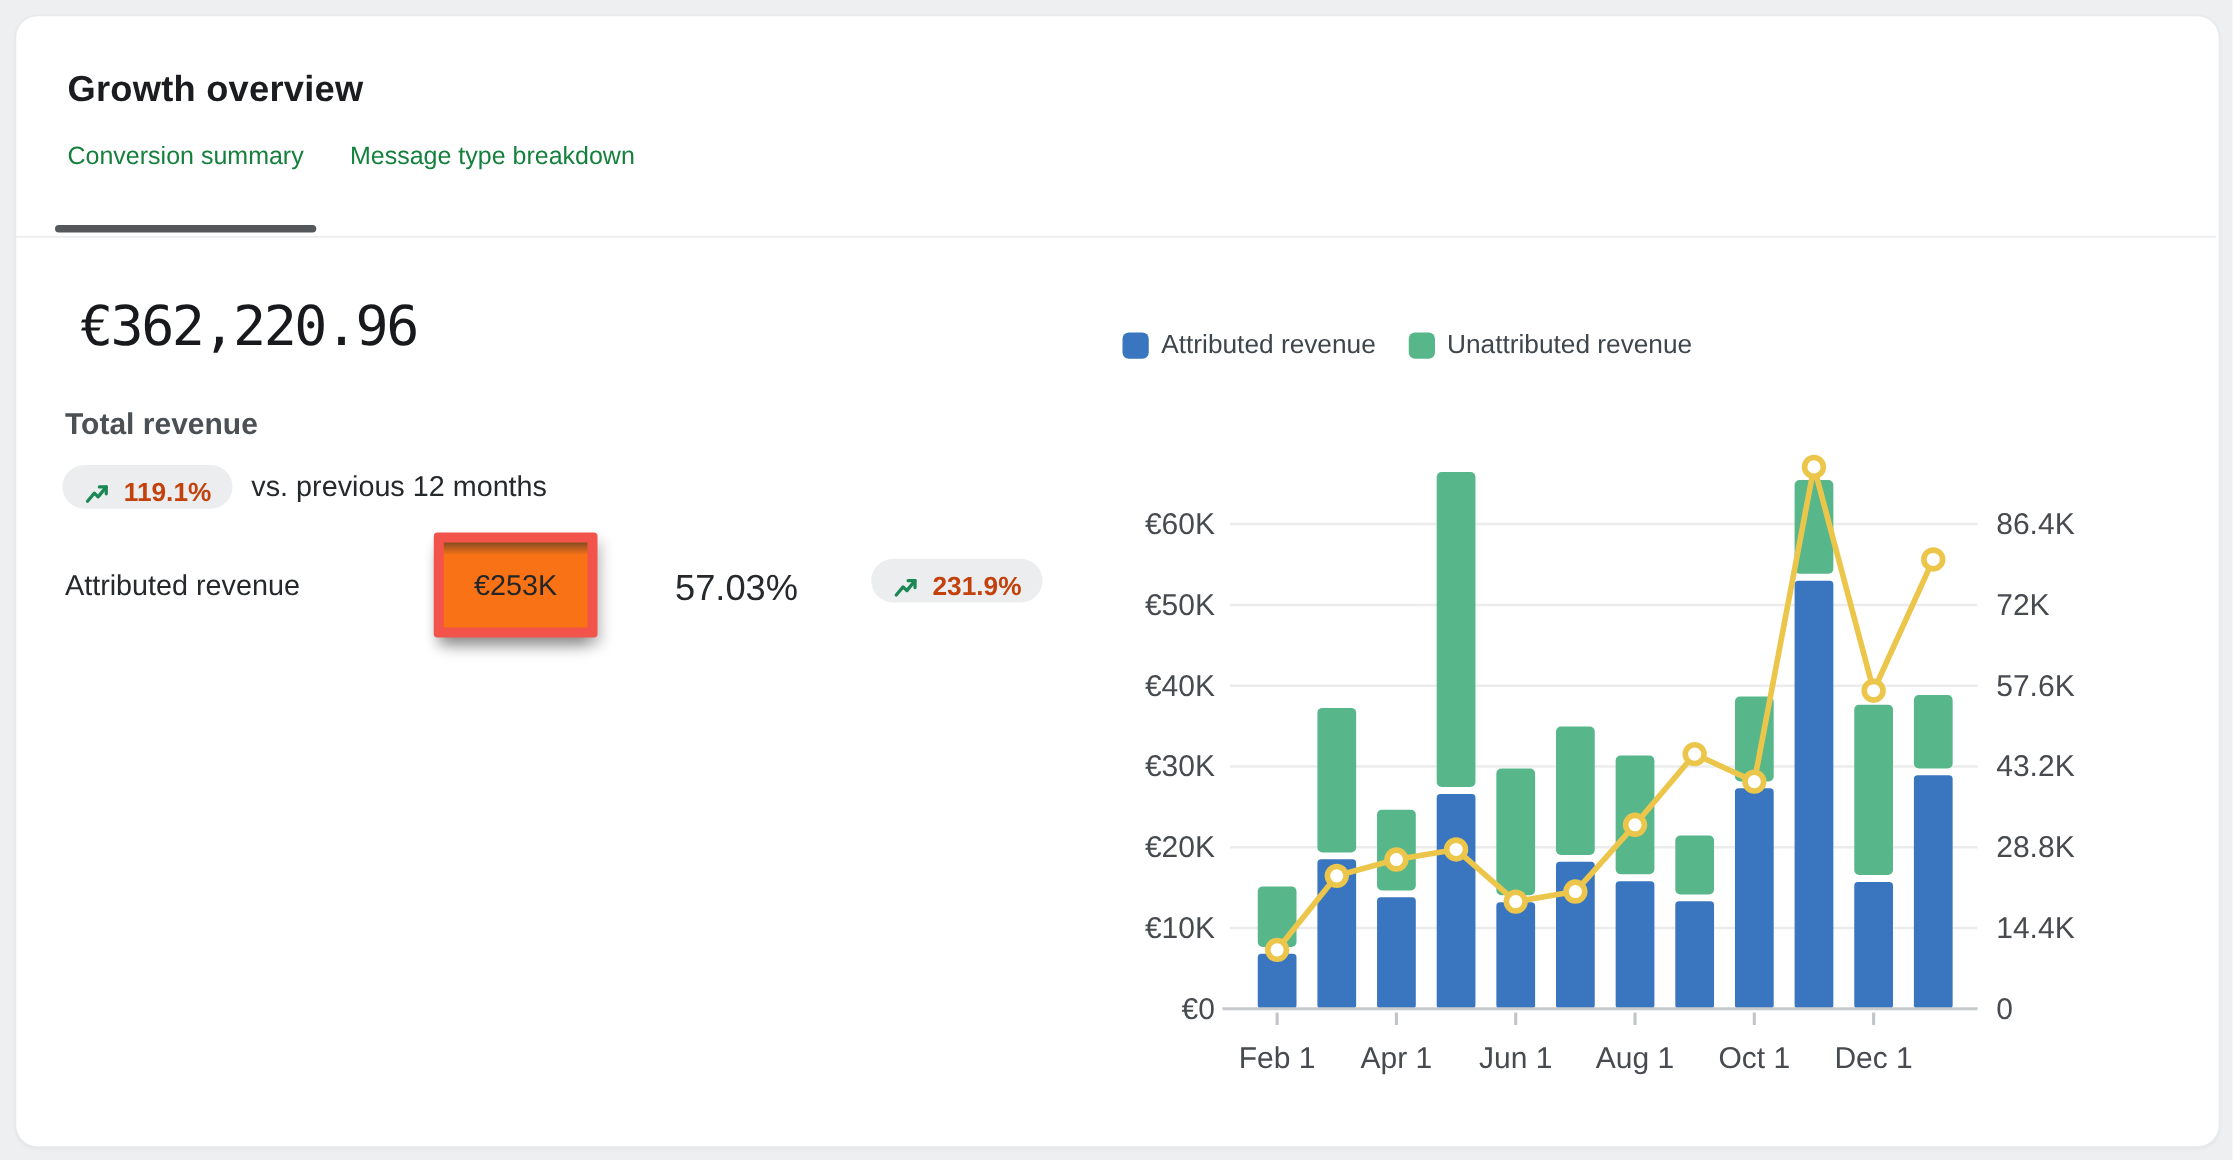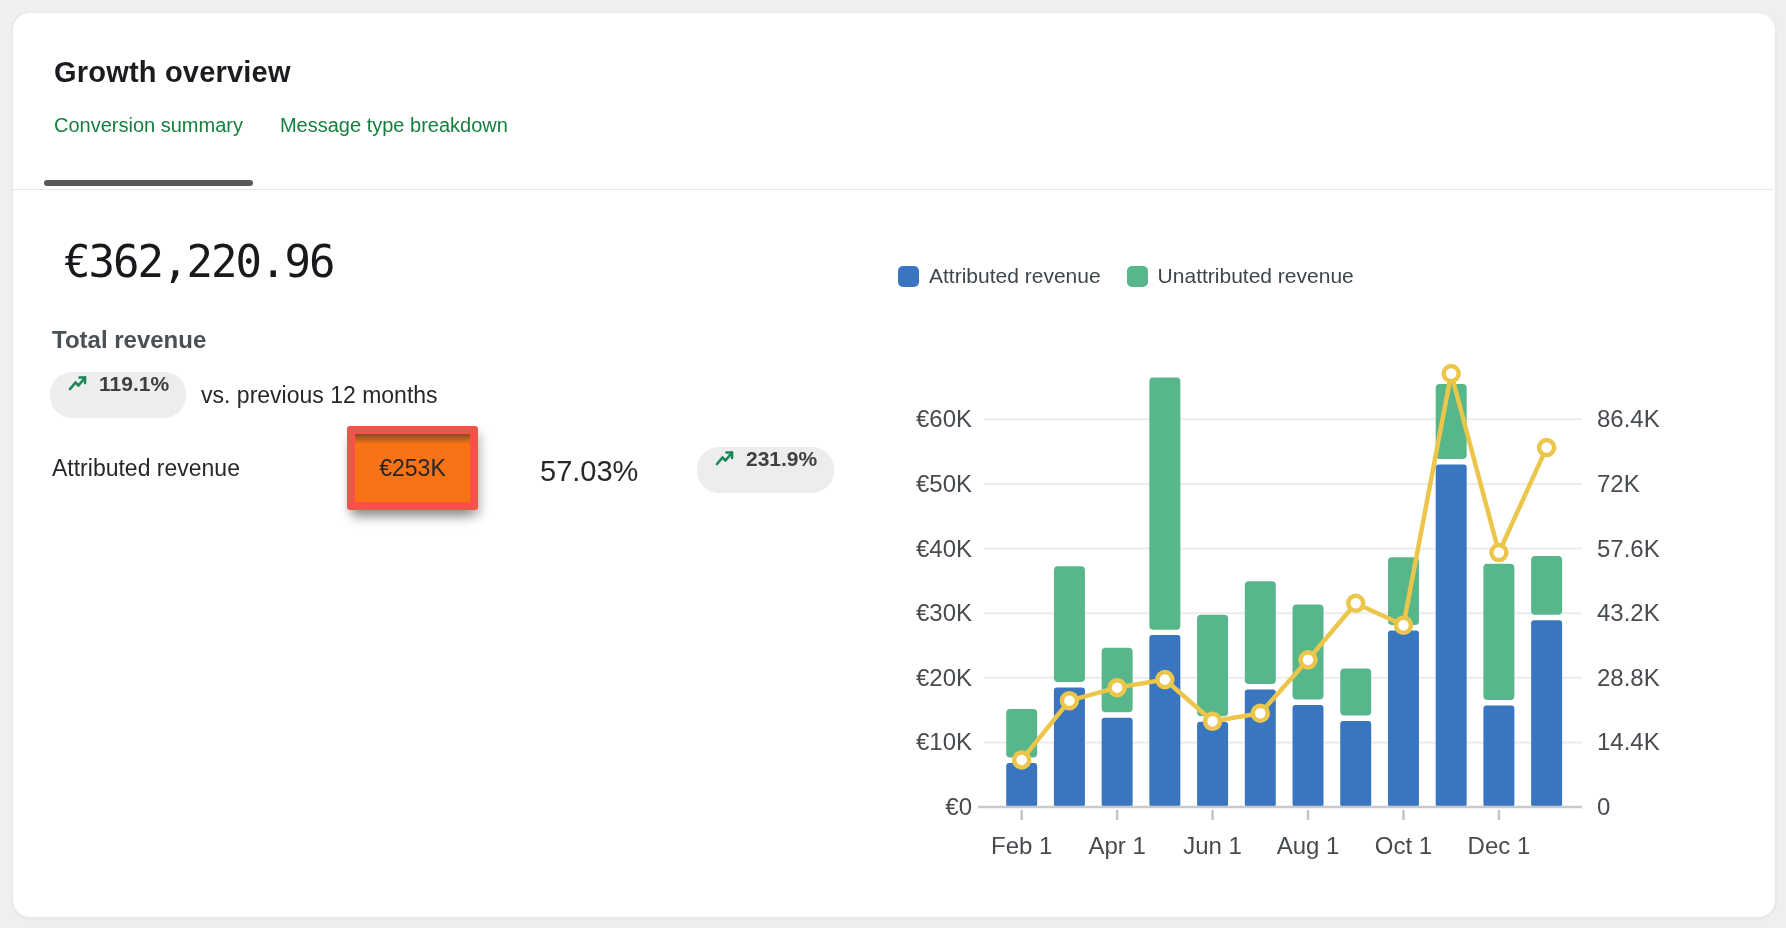--- a/index.html
+++ b/index.html
@@ -37,23 +37,23 @@
     font-size:44px;font-weight:500;color:#17191c;letter-spacing:-2px;white-space:nowrap;margin-left:13px;
   }
   .total-label{
     position:absolute;left:52px;top:326px;
     font-size:24px;font-weight:600;color:#4b5055;
   }
   .change-row{
     position:absolute;left:50px;top:372px;display:flex;align-items:center;gap:15px;
   }
   .pill{
-    display:inline-flex;align-items:flex-start;gap:9px;
-    background:#ebedee;border-radius:22px;height:46px;padding:0 17px;
-    font-size:21px;font-weight:600;color:#404040;
+    display:inline-flex;align-items:flex-end;gap:9px;
+    background:#ebedee;border-radius:22px;height:35px;padding:0 17px;
+    font-size:21px;font-weight:600;color:#c2410c;
   }
   .pill svg{display:block;}
   .vs-text{font-size:23px;color:#26292c;}
   .attr-row-label{
     position:absolute;left:52px;top:455px;font-size:23px;color:#26292c;
   }
   .annotation-box{
     position:absolute;left:347px;top:426px;width:131px;height:84px;
     background:#f97316;border:8px solid #f2544b;border-radius:3px;
     box-sizing:border-box;

